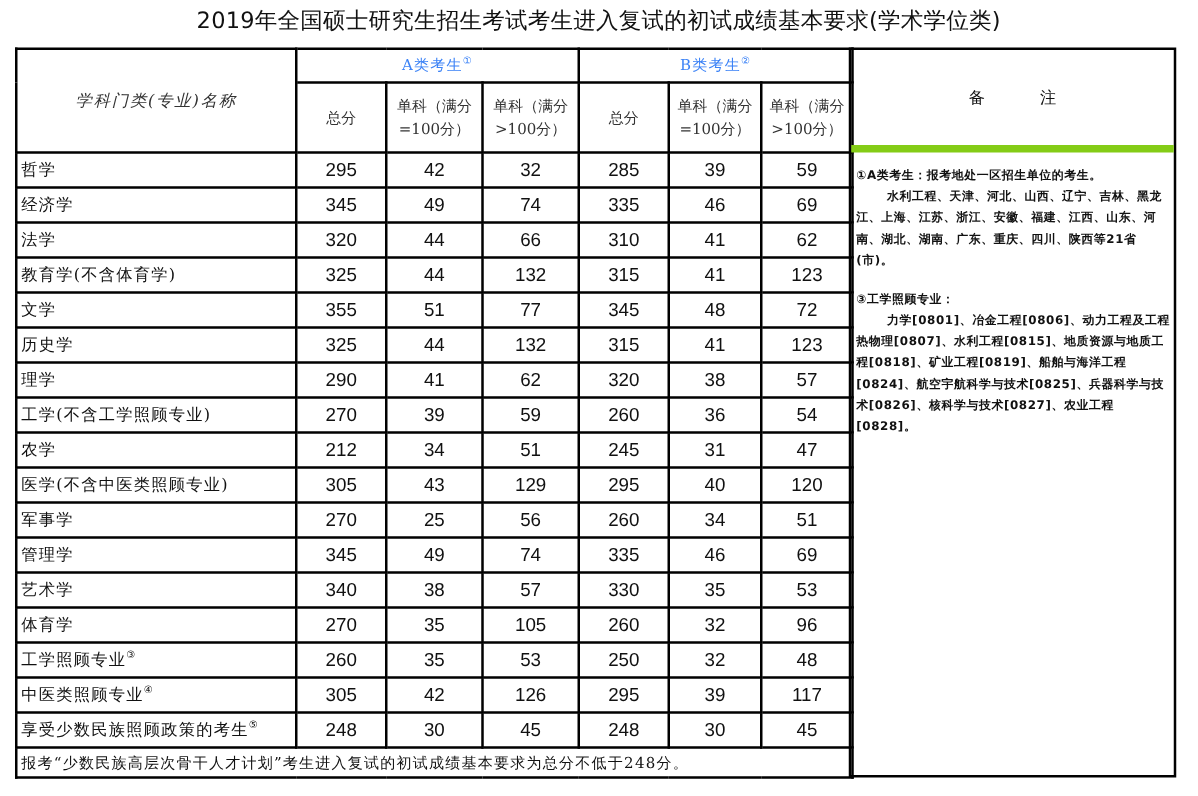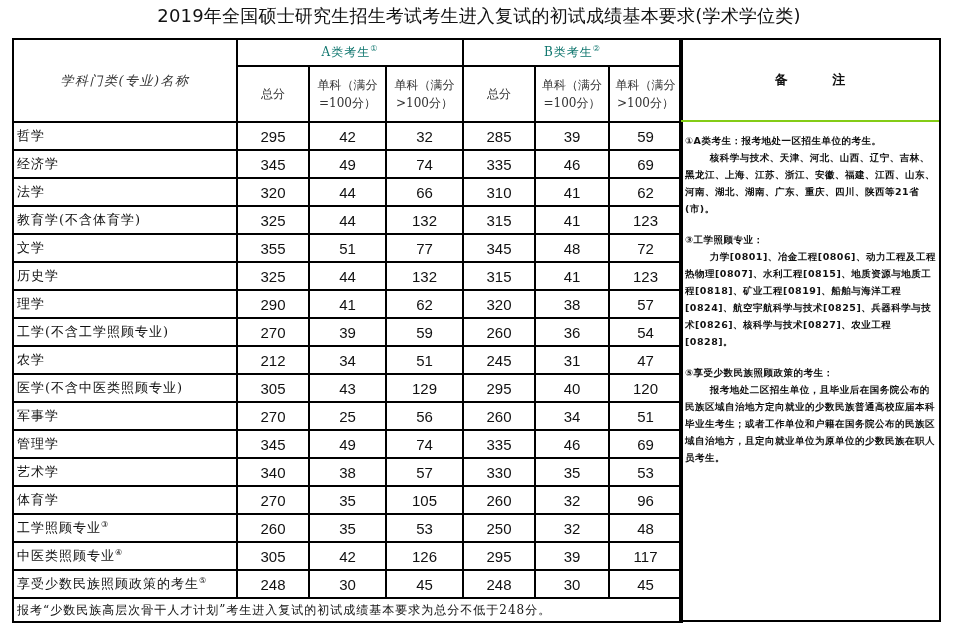--- a/index.html
+++ b/index.html
@@ -4,26 +4,26 @@
 <style>
   html, body { margin: 0; padding: 0; background: #ffffff; }
   body { width: 958px; height: 637px; position: relative; overflow: hidden; font-family: "DejaVu Serif", "Liberation Serif", serif; color: #111; }
   .title { position: absolute; left: 0; top: 4px; width: 958px; text-align: center; font-family: "DejaVu Sans", "Liberation Sans", sans-serif; font-size: 18px; letter-spacing: 0.2px; color: #111; }
   .grid { position: absolute; left: 12px; top: 38px; width: 929px; height: 584px; }
   table.main { position: absolute; left: 0; top: 0; width: 669px; border-collapse: collapse; table-layout: fixed; }
   table.main td { border: 2px solid #000; padding: 0; height: 26px; font-size: 15px; text-align: center; vertical-align: middle; overflow: hidden; white-space: nowrap; }
   table.main td.num { font-family: "Liberation Sans", "DejaVu Sans", sans-serif; font-size: 15px; }
   table.main td.name { text-align: left; padding-left: 3px; font-size: 13px; letter-spacing: 1px; }
   table.main td.hdr-name { font-size: 13px; letter-spacing: 1.5px; color: #333; font-style: italic; }
-  table.main td.grp { height: 25px; font-size: 12px; letter-spacing: 1px; color: #0f766e; }
+  table.main td.grp { height: 25px; font-size: 12px; letter-spacing: 1px; color: #3b82f6; }
   table.main td.sub { height: 54px; font-size: 12px; line-height: 18px; white-space: normal; color: #333; }
   table.main td.footer { text-align: left; padding-left: 3px; font-size: 12px; letter-spacing: 1px; height: 22px; }
   sup { font-size: 8px; }
   .notes { position: absolute; left: 667px; top: 0; width: 262px; height: 584px; border: 2px solid #000; box-sizing: border-box; }
-  .notes-head { height: 82px; border-bottom: 2px solid #84cc16; display: flex; align-items: center; justify-content: center; font-weight: bold; font-size: 13px; letter-spacing: 20px; padding-left: 20px; box-sizing: border-box; }
+  .notes-head { height: 82px; border-bottom: 6px solid #84cc16; display: flex; align-items: center; justify-content: center; font-weight: normal; font-size: 13px; letter-spacing: 20px; padding-left: 20px; box-sizing: border-box; }
   .notes-body { padding: 10px 2px 0 4px; font-family: "DejaVu Sans", "Liberation Sans", sans-serif; font-weight: bold; font-size: 9.5px; line-height: 17px; letter-spacing: 0.5px; }
   .note { margin-bottom: 14px; }
   .note .indent { text-indent: 2.6em; }
 </style>
 </head>
 <body>
 
 <div class="title">2019年全国硕士研究生招生考试考生进入复试的初试成绩基本要求(学术学位类)</div>
 
 <div class="grid">
@@ -208,25 +208,21 @@
           <td colspan="7" class="footer">报考“少数民族高层次骨干人才计划”考生进入复试的初试成绩基本要求为总分不低于248分。</td>
         </tr>
       </tbody>
   </table>
 
   <div class="notes">
     <div class="notes-head">备 注</div>
     <div class="notes-body" id="notes-body">
         <div class="note">
           <div>①A类考生：报考地处一区招生单位的考生。</div>
-          <div class="indent">核科学与技术、天津、河北、山西、辽宁、吉林、黑龙江、上海、江苏、浙江、安徽、福建、江西、山东、河南、湖北、湖南、广东、重庆、四川、陕西等21省(市)。</div>
+          <div class="indent">水利工程、天津、河北、山西、辽宁、吉林、黑龙江、上海、江苏、浙江、安徽、福建、江西、山东、河南、湖北、湖南、广东、重庆、四川、陕西等21省(市)。</div>
         </div>
         <div class="note">
           <div>③工学照顾专业：</div>
           <div class="indent">力学[0801]、冶金工程[0806]、动力工程及工程热物理[0807]、水利工程[0815]、地质资源与地质工程[0818]、矿业工程[0819]、船舶与海洋工程[0824]、航空宇航科学与技术[0825]、兵器科学与技术[0826]、核科学与技术[0827]、农业工程[0828]。</div>
         </div>
-        <div class="note">
-          <div>⑤享受少数民族照顾政策的考生：</div>
-          <div class="indent">报考地处二区招生单位，且毕业后在国务院公布的民族区域自治地方定向就业的少数民族普通高校应届本科毕业生考生；或者工作单位和户籍在国务院公布的民族区域自治地方，且定向就业单位为原单位的少数民族在职人员考生。</div>
-        </div>
       </div>
   </div>
 </div>
 
 </body></html>

